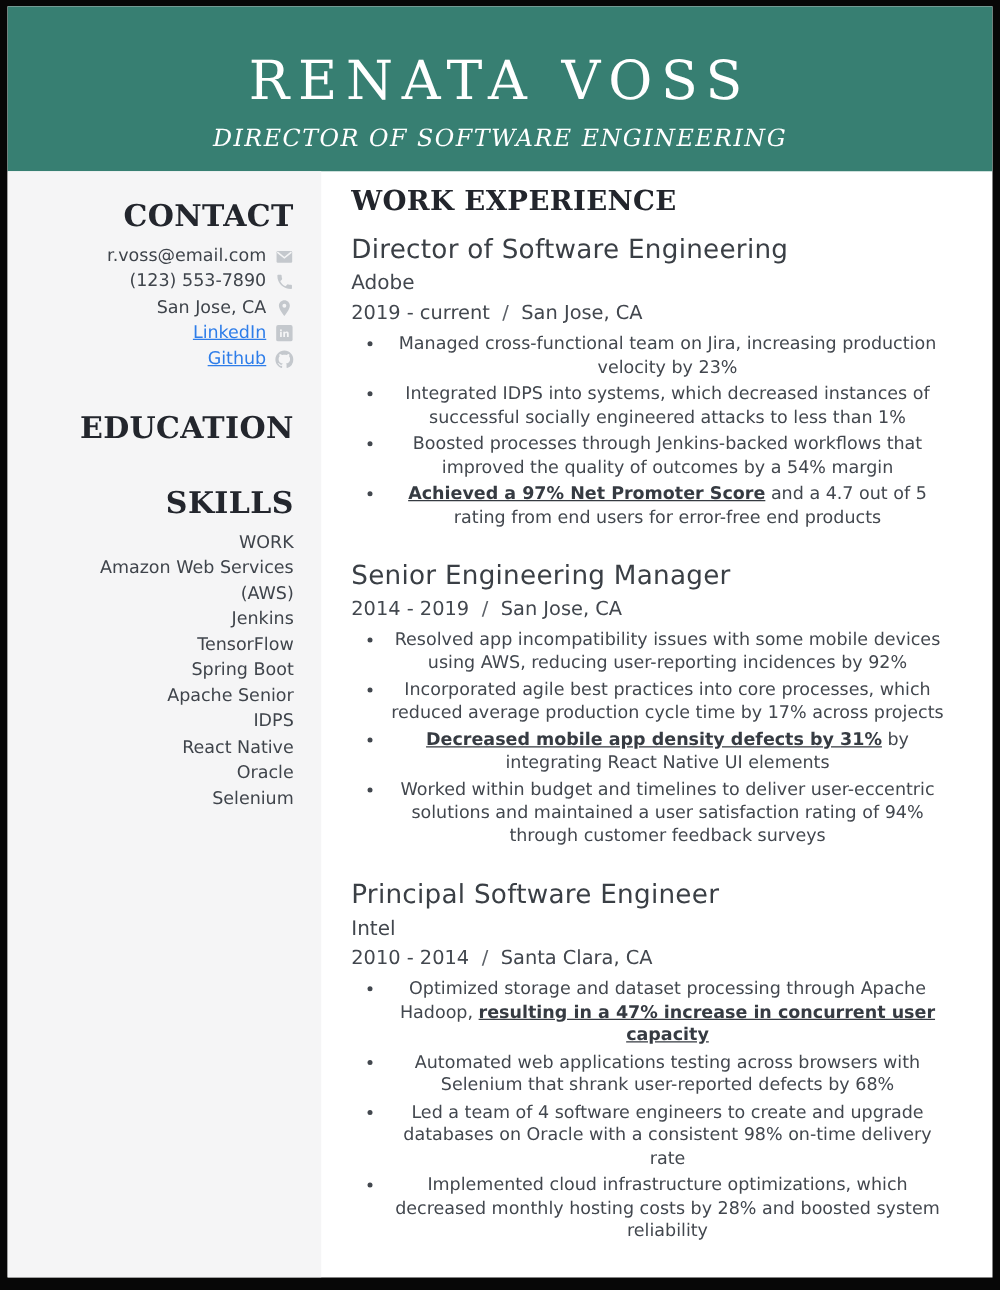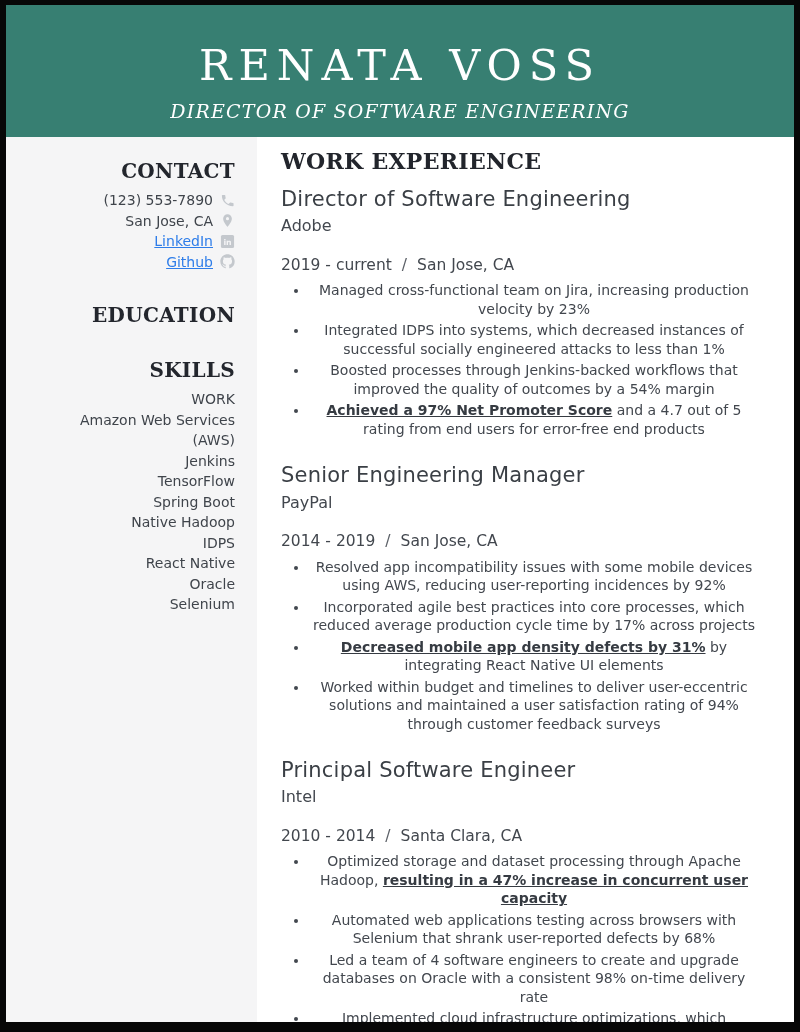--- a/index.html
+++ b/index.html
@@ -30,61 +30,70 @@
   
   .cols { flex:1; display:flex; min-height:0; }
 
   .sidebar {
     width:251px; background:#f5f5f6;
     padding:22px 22px 0 8px;
     text-align:right; color:#3f444b; font-size:14px;
   }
   .side-h {
     font-family:"DejaVu Serif", serif; font-weight:700;
-    font-size:20px; color:#23262d; letter-spacing:0.3px; line-height:1.2;
+    font-size:24px; color:#23262d; letter-spacing:0.3px; line-height:1.2;
   }
   .side-gap { margin-top:31px; }
   .side-list { margin-top:7px; }
   .side-line { line-height:20.5px; max-width:200px; margin-left:auto; }
   .c-row { display:flex; justify-content:flex-end; align-items:center; gap:7px; min-height:20.5px; }
   .c-label { line-height:20.5px; }
   a.c-label { color:#2e7de9; text-decoration:underline; cursor:pointer; }
   .cicon { width:15px; height:15px; display:inline-flex; flex:0 0 auto; }
   .cicon svg { width:100%; height:100%; }
 
   .main { flex:1; padding:12px 28px 0 24px; color:#42474e; }
   .main-h {
     font-family:"DejaVu Serif", serif; font-weight:700;
     font-size:22px; color:#22252c; letter-spacing:0.3px; line-height:1.1;
   }
   .job { margin-top:13px; }
   .job + .job { margin-top:24px; }
   .job-title { font-size:21px; color:#3a3f45; font-weight:500; letter-spacing:0.2px; line-height:1.25; }
   .job-company { font-size:16px; margin-top:4px; line-height:1.3; }
-  .job-dates { font-size:15.5px; margin-top:18px; line-height:1.3; display:flex; gap:10px; align-items:baseline; }
+  .job-dates { font-size:15.5px; margin-top:3px; line-height:1.3; display:flex; gap:10px; align-items:baseline; }
   .job-dates .sep { color:#5b6067; }
   .job ul { margin:6px 0 0 0; padding-left:28px; max-width:478px;text-align:center; }
   .job li { font-size:14px; line-height:18.5px; margin-bottom:3px; }
   .seg-strong { font-weight:700; text-decoration:underline; color:#363b42; }
 </style>
 </head>
 <body>
 
 <div class="page">
 
   <header class="banner">
     <div class="name">RENATA VOSS</div>
     <div class="headline">DIRECTOR OF SOFTWARE ENGINEERING</div>
   </header>
 
   <div class="cols">
 
     <aside class="sidebar">
       <div class="side-h">CONTACT</div>
       <div class="side-list">
+          <div class="c-row">
+            <span class="c-label">r.voss@email.com</span>
+            <span class="cicon">
+              <svg viewBox="0 0 24 24">
+                <rect x="2" y="4.5" width="20" height="15" rx="1.5" fill="#c4c8cd"></rect>
+                <path d="M3 6l9 7.2L21 6" fill="none" stroke="#f5f5f6" stroke-width="2"></path>
+              </svg>
+            </span>
+          </div>
           <div class="c-row">
             <span class="c-label">(123) 553-7890</span>
             <span class="cicon">
               <svg viewBox="0 0 24 24" fill="#c4c8cd">
                 <path d="M6.6 10.8c1.5 3 3.9 5.4 6.9 6.9l2.3-2.3c.3-.3.7-.4 1.1-.2 1.2.4 2.5.6 3.8.6.6 0 1 .4 1 1V20c0 .6-.4 1-1 1C10.6 21 3 13.4 3 4c0-.6.4-1 1-1h3.5c.6 0 1 .4 1 1 0 1.3.2 2.6.6 3.8.1.4 0 .8-.2 1.1l-2.3 2.3z"></path>
               </svg>
             </span>
           </div>
           <div class="c-row">
             <span class="c-label">San Jose, CA</span>
@@ -115,21 +124,21 @@
 
       <div class="side-h side-gap">EDUCATION</div>
 
       <div class="side-h side-gap">SKILLS</div>
       <div class="side-list">
           <div class="side-line">WORK</div>
           <div class="side-line">Amazon Web Services (AWS)</div>
           <div class="side-line">Jenkins</div>
           <div class="side-line">TensorFlow</div>
           <div class="side-line">Spring Boot</div>
-          <div class="side-line">Native Hadoop</div>
+          <div class="side-line">Apache Senior</div>
           <div class="side-line">IDPS</div>
           <div class="side-line">React Native</div>
           <div class="side-line">Oracle</div>
           <div class="side-line">Selenium</div>
         </div>
     </aside>
 
     <main class="main">
       <div class="main-h">WORK EXPERIENCE</div>
       <div id="jobs-container">
@@ -143,21 +152,20 @@
             </div>
             <ul>
               <li><span>Managed cross-functional team on Jira, increasing production velocity by 23%</span></li>
               <li><span>Integrated IDPS into systems, which decreased instances of successful socially engineered attacks to less than 1%</span></li>
               <li><span>Boosted processes through Jenkins-backed workflows that improved the quality of outcomes by a 54% margin</span></li>
               <li><span class="seg-strong">Achieved a 97% Net Promoter Score</span><span> and a 4.7 out of 5 rating from end users for error-free end products</span></li>
             </ul>
           </section>
           <section class="job">
             <div class="job-title">Senior Engineering Manager</div>
-            <div class="job-company">PayPal</div>
             <div class="job-dates">
               <span>2014 - 2019</span>
               <span class="sep">/</span>
               <span>San Jose, CA</span>
             </div>
             <ul>
               <li><span>Resolved app incompatibility issues with some mobile devices using AWS, reducing user-reporting incidences by 92%</span></li>
               <li><span>Incorporated agile best practices into core processes, which reduced average production cycle time by 17% across projects</span></li>
               <li><span class="seg-strong">Decreased mobile app density defects by 31%</span><span> by integrating React Native UI elements</span></li>
               <li><span>Worked within budget and timelines to deliver user-eccentric solutions and maintained a user satisfaction rating of 94% through customer feedback surveys</span></li>

